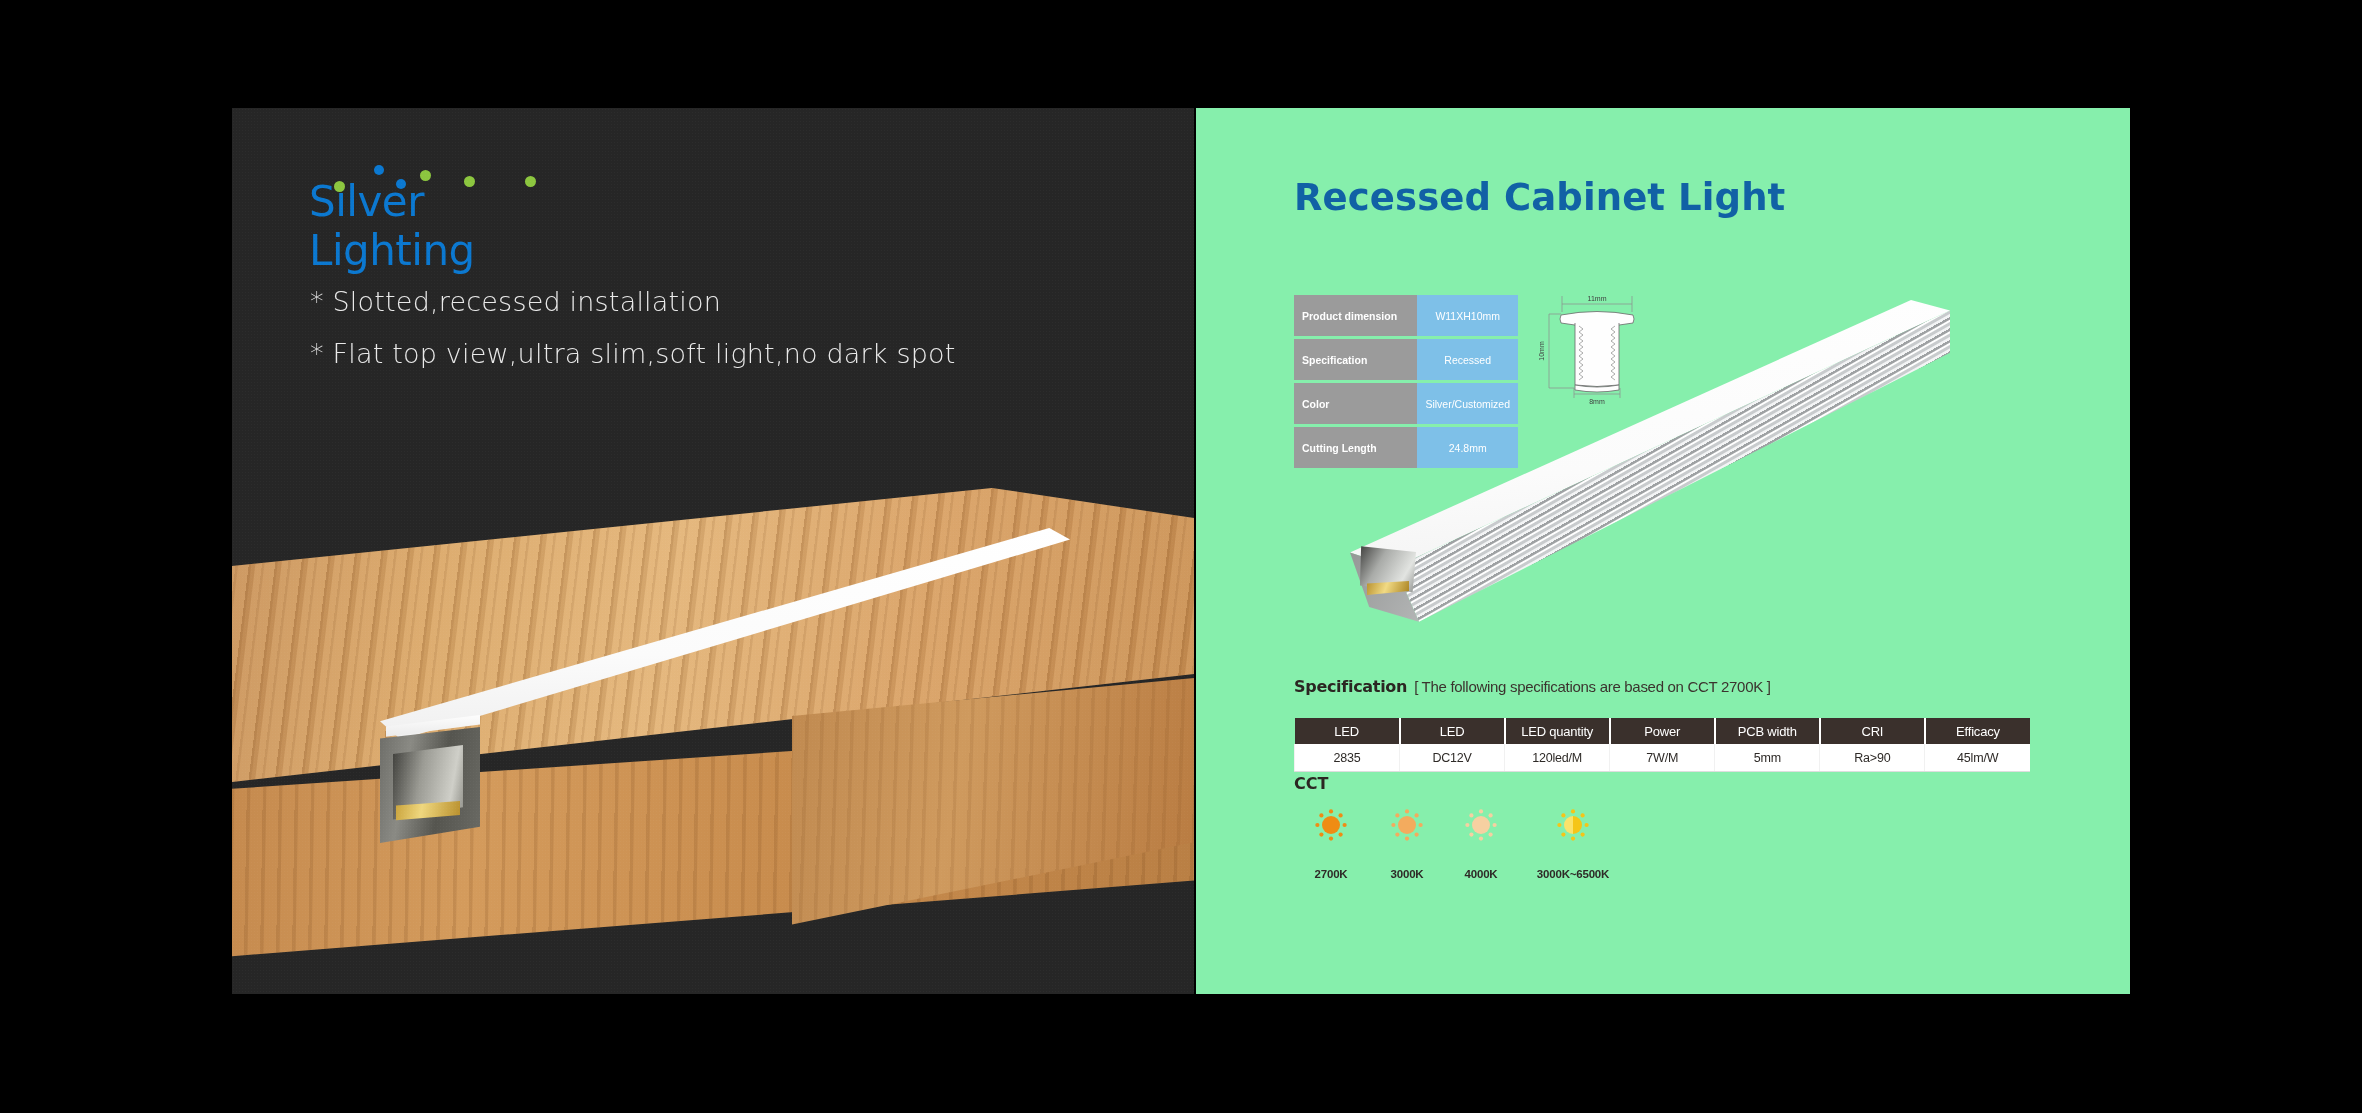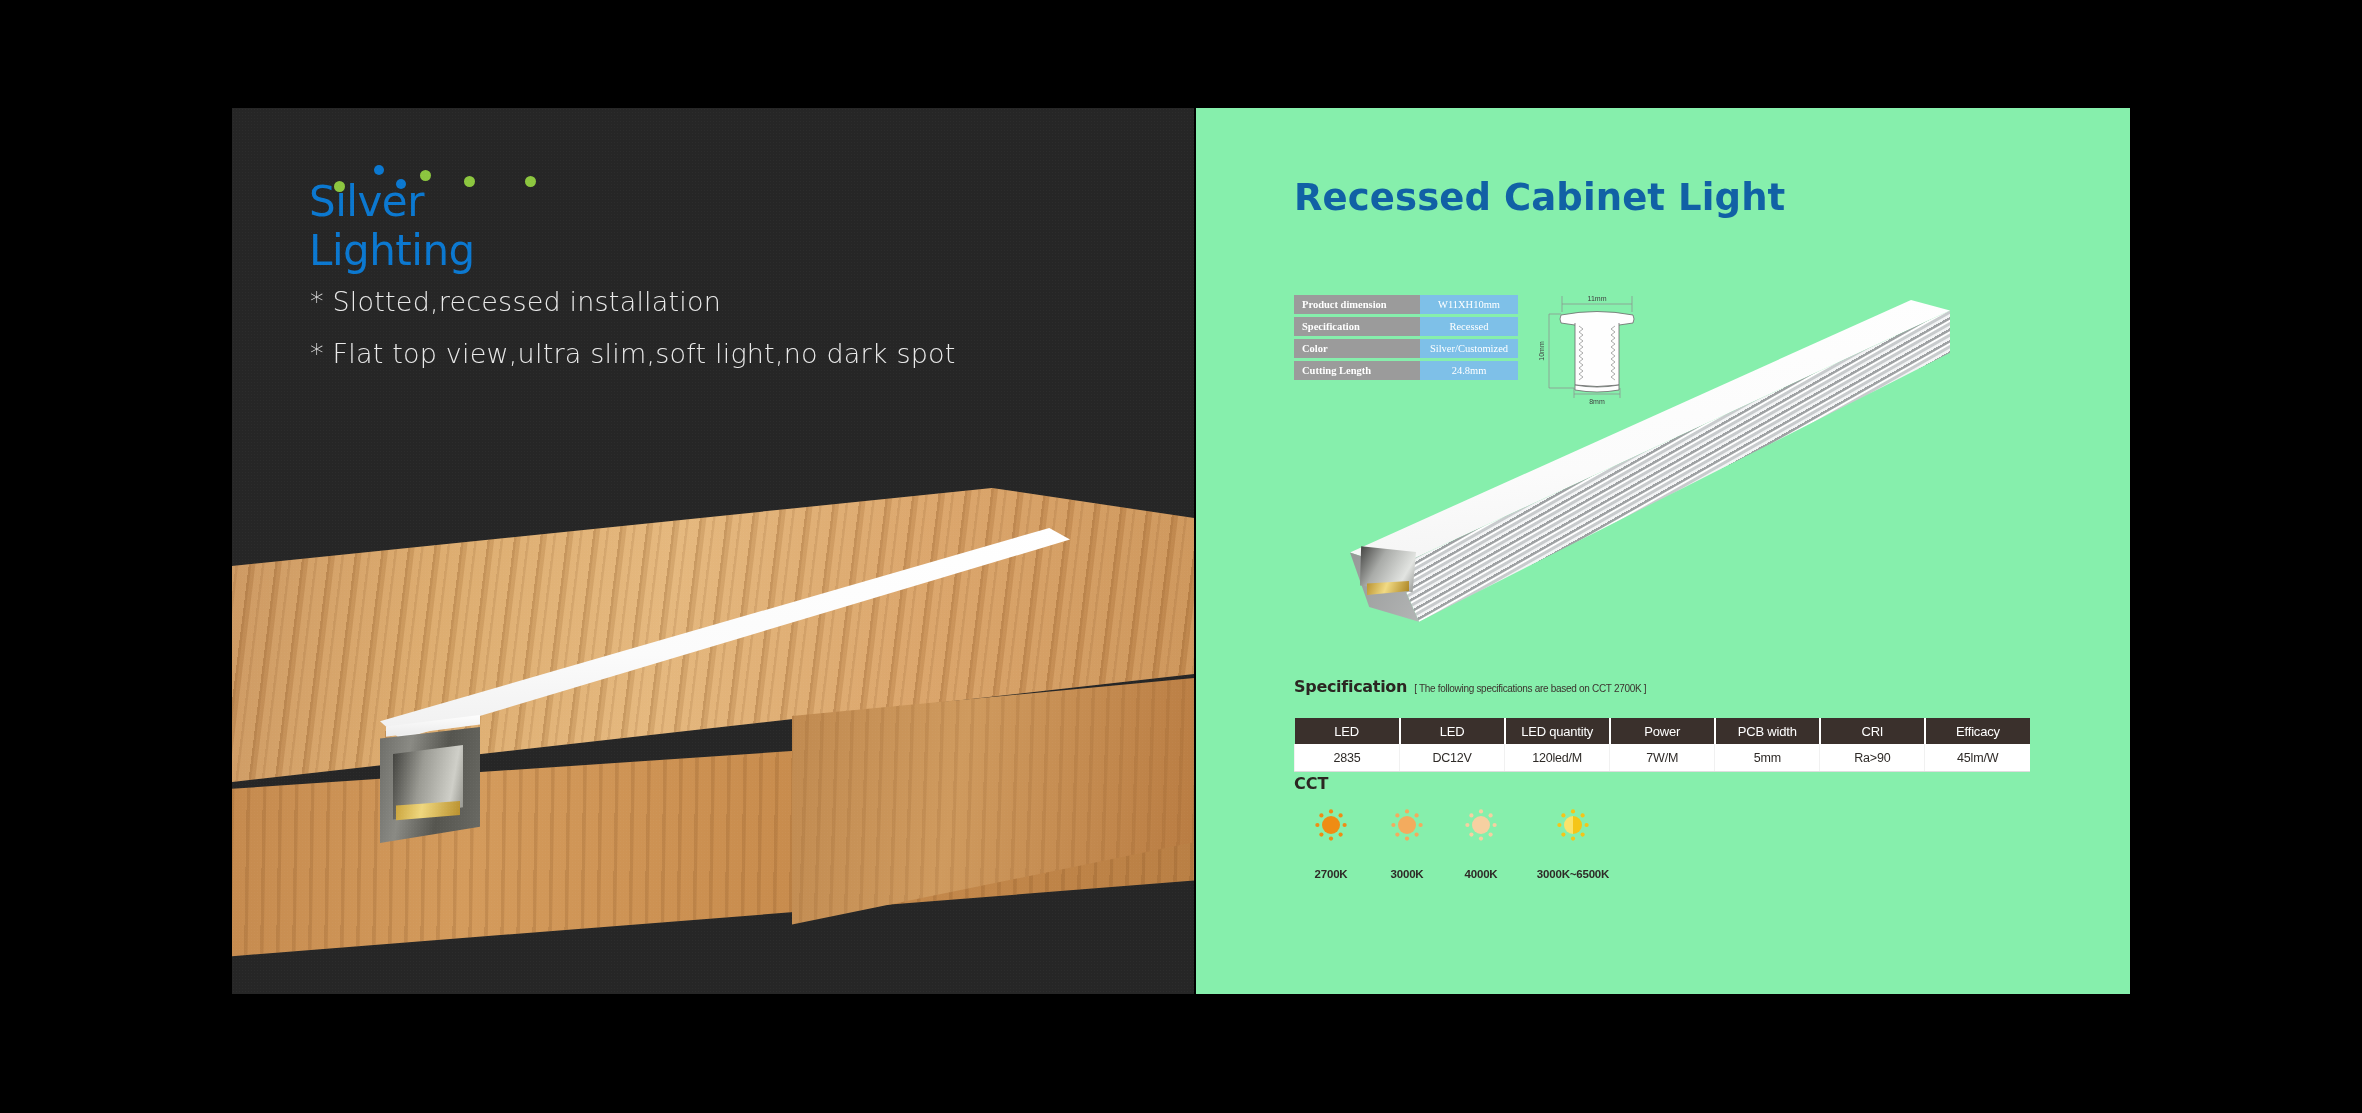--- a/index.html
+++ b/index.html
@@ -79,21 +79,21 @@
   .right-panel{position:absolute;left:1196px;top:108px;width:934px;height:886px;
                background:#86efac;}
 
   .title{position:absolute;left:98px;top:68px;font-size:37px;font-weight:700;
          color:#1161a5;letter-spacing:.1px;
          font-family:"DejaVu Sans", sans-serif;}
 
   
   .dim-table{position:absolute;left:98px;top:184px;width:224px;
              border-collapse:separate;border-spacing:0 3px;}
-  .dim-table td{height:19px;font-size:10.5px;padding:0 8px;white-space:nowrap;font-family:Liberation Serif, serif;}
+  .dim-table td{height:25px;font-size:10.5px;padding:8px 8px;white-space:nowrap;}
   .dim-k{background:#9b9b9b;color:#ffffff;font-weight:700;width:110px;}
   .dim-v{background:#7ec0e8;color:#ffffff;font-weight:400;text-align:center;}
 
   
   .xsec{position:absolute;left:1524px;top:282px;width:180px;height:125px;}
 
   
   .render{position:absolute;left:1350px;top:300px;width:600px;height:330px;}
   .bar-top{position:absolute;left:0;top:0;width:600px;height:330px;
       background:linear-gradient(175deg,#ffffff 0%,#fbfbfb 50%,#ececec 100%);
@@ -113,21 +113,21 @@
       background:linear-gradient(120deg,#3a3a38 0%,#a9aba8 35%,#e2e4e1 72%,#7e807d 100%);
       clip-path:polygon(2% 6%, 100% 16%, 94% 88%, 0% 76%);}
   .bar-led{position:absolute;left:17px;top:281px;width:42px;height:14px;
       background:linear-gradient(110deg,#b8912f,#f1da84 45%,#a9811f);
       clip-path:polygon(0% 18%, 100% 0%, 100% 72%, 0% 100%);}
 
   
   .spec-head{position:absolute;left:98px;top:569px;white-space:nowrap;}
   .spec-head .h{font-size:16px;font-weight:700;color:#2b2622;
                 font-family:"DejaVu Sans", sans-serif;letter-spacing:-.3px;}
-  .spec-head .sub{font-size:10px;font-weight:400;color:#3b332e;margin-left:7px;
+  .spec-head .sub{font-size:15px;font-weight:400;color:#3b332e;margin-left:7px;
                   letter-spacing:-.3px;}
 
   
   .spec-table{position:absolute;left:98px;top:610px;width:736px;
               border-collapse:collapse;table-layout:fixed;}
   .spec-table th{background:#3a302c;color:#ffffff;font-size:13px;font-weight:400;
                  height:24px;border-left:2px solid #ffffff;border-right:2px solid #ffffff;
                  text-align:center;letter-spacing:-.2px;}
   .spec-table th:first-child{border-left:none;}
   .spec-table th:last-child{border-right:none;}

